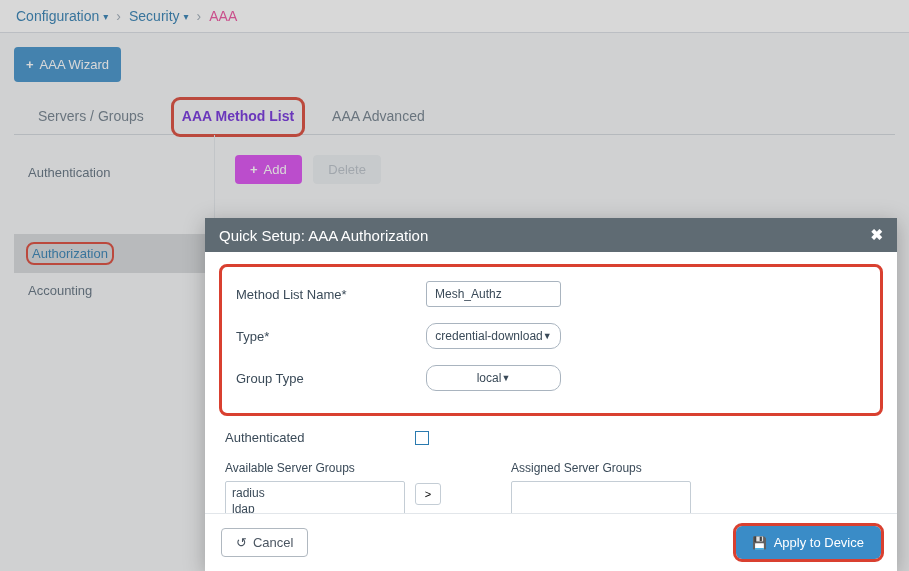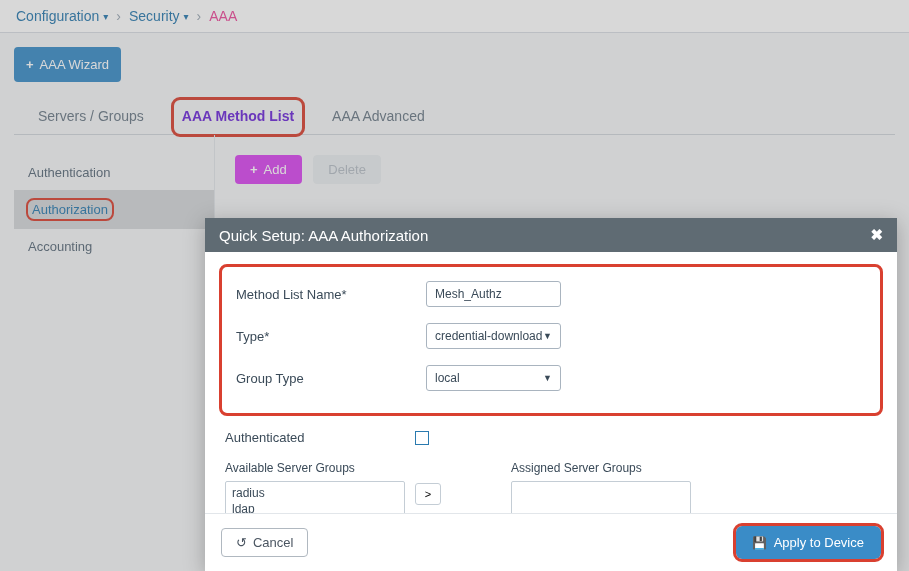--- a/index.html
+++ b/index.html
@@ -83,20 +83,21 @@
     }
     .left-nav .nav-item {
       padding: 10px 14px;
       font-size: 13px;
       color: #5a6b7a;
       cursor: pointer;
     }
     .left-nav .nav-item.selected {
       background: #d4d7da;
       color: #2a7aaf;
+      margin-top: 44px;
     }
 
     .main-pane {
       flex: 1;
       border-left: 1px solid #e2e6ea;
       padding: 20px;
       min-height: 300px;
       position: relative;
     }
 
@@ -165,23 +166,24 @@
       width: 135px;
       border: 1px solid #a9b4bf;
       border-radius: 3px;
       padding: 5px 8px;
       font-size: 12px;
       color: #3a4a58;
       background: #fff;
     }
     .form-row .select {
       display: flex;
-      justify-content: space-between;
-      align-items: center;
-      cursor: pointer;
+      justify-content: center;
+      align-items: center;
+      cursor: pointer;
+      border-radius: 10px;
     }
     .form-row .select .dd-caret { font-size: 9px; color: #3a4a58; }
     .form-row .checkbox {
       width: 14px; height: 14px;
       border: 1px solid #2a7aaf;
       background: #fff;
       display: inline-block;
     }
 
     .dual-list {

